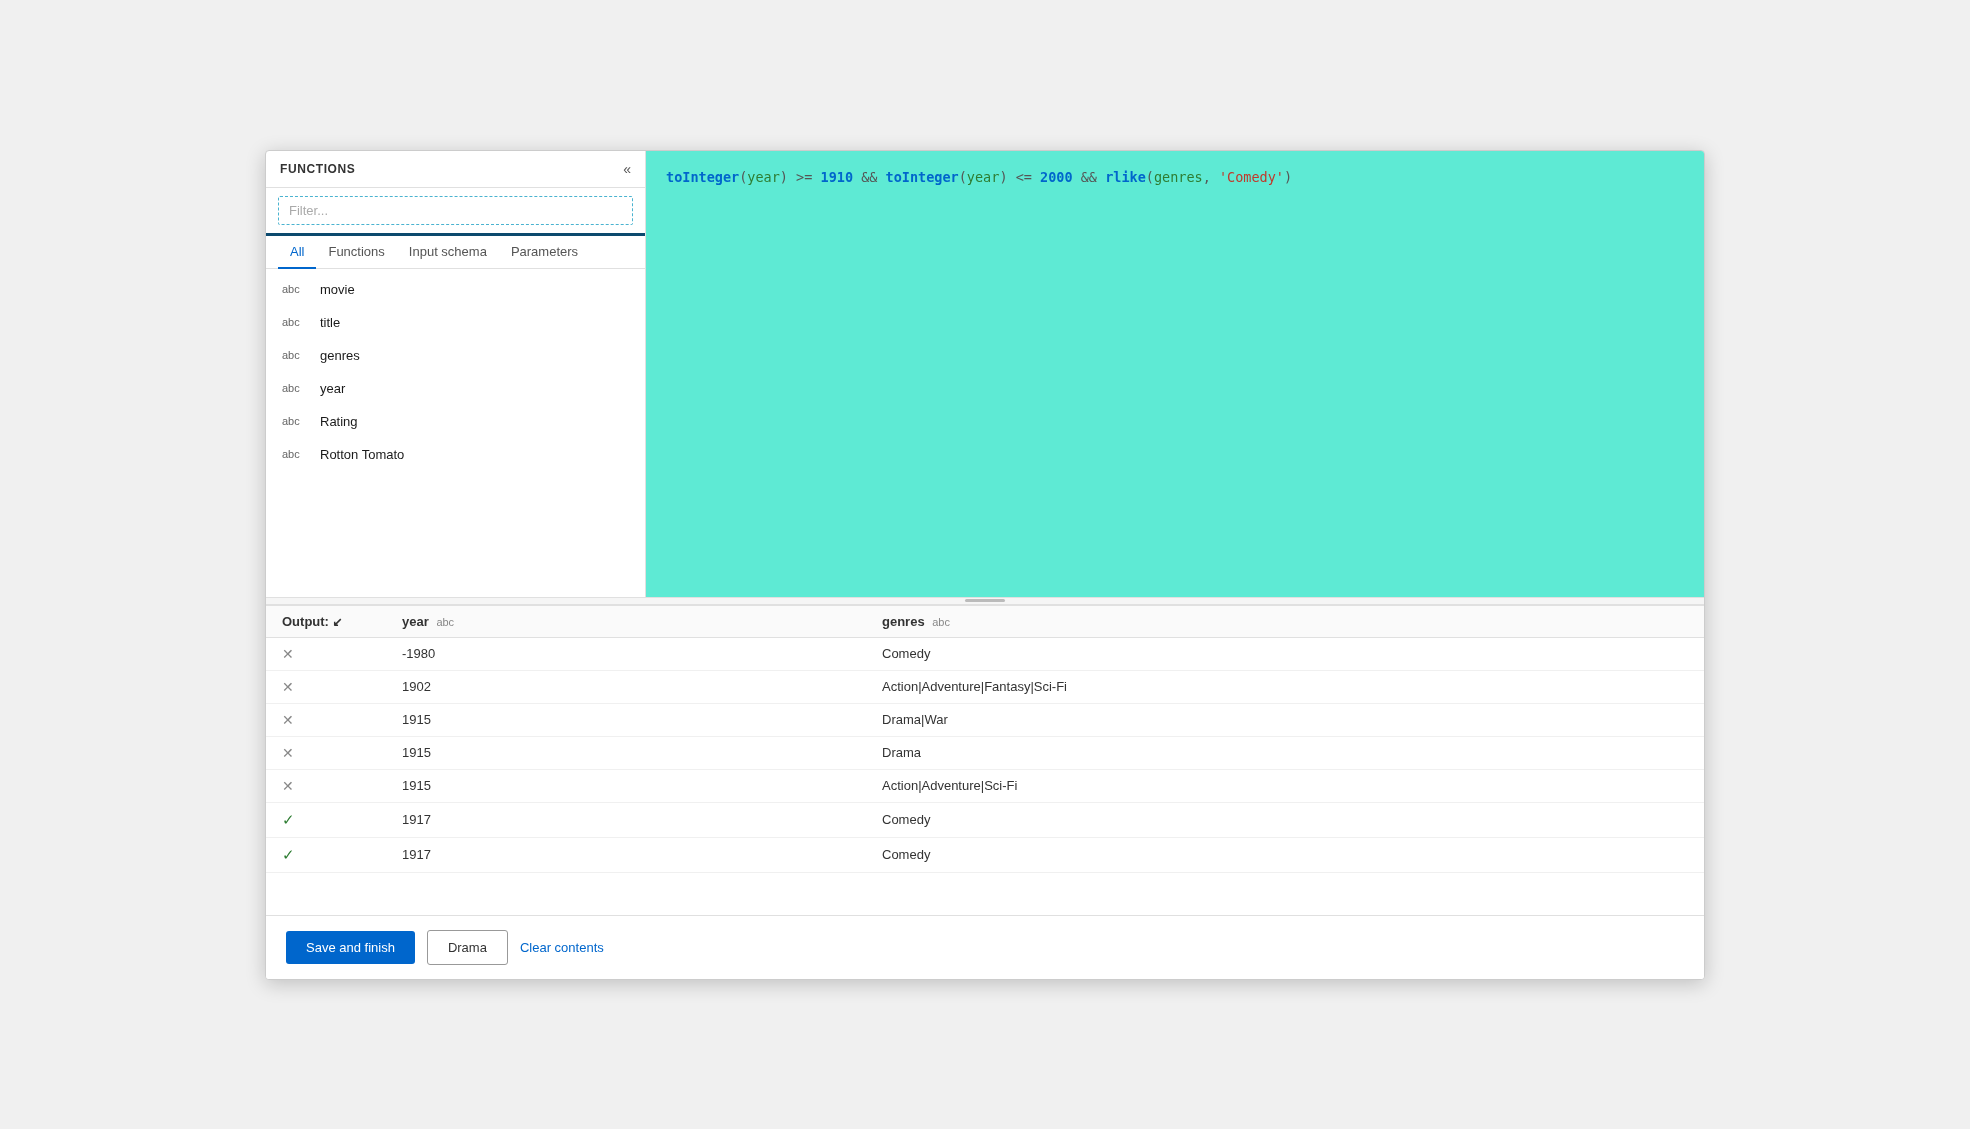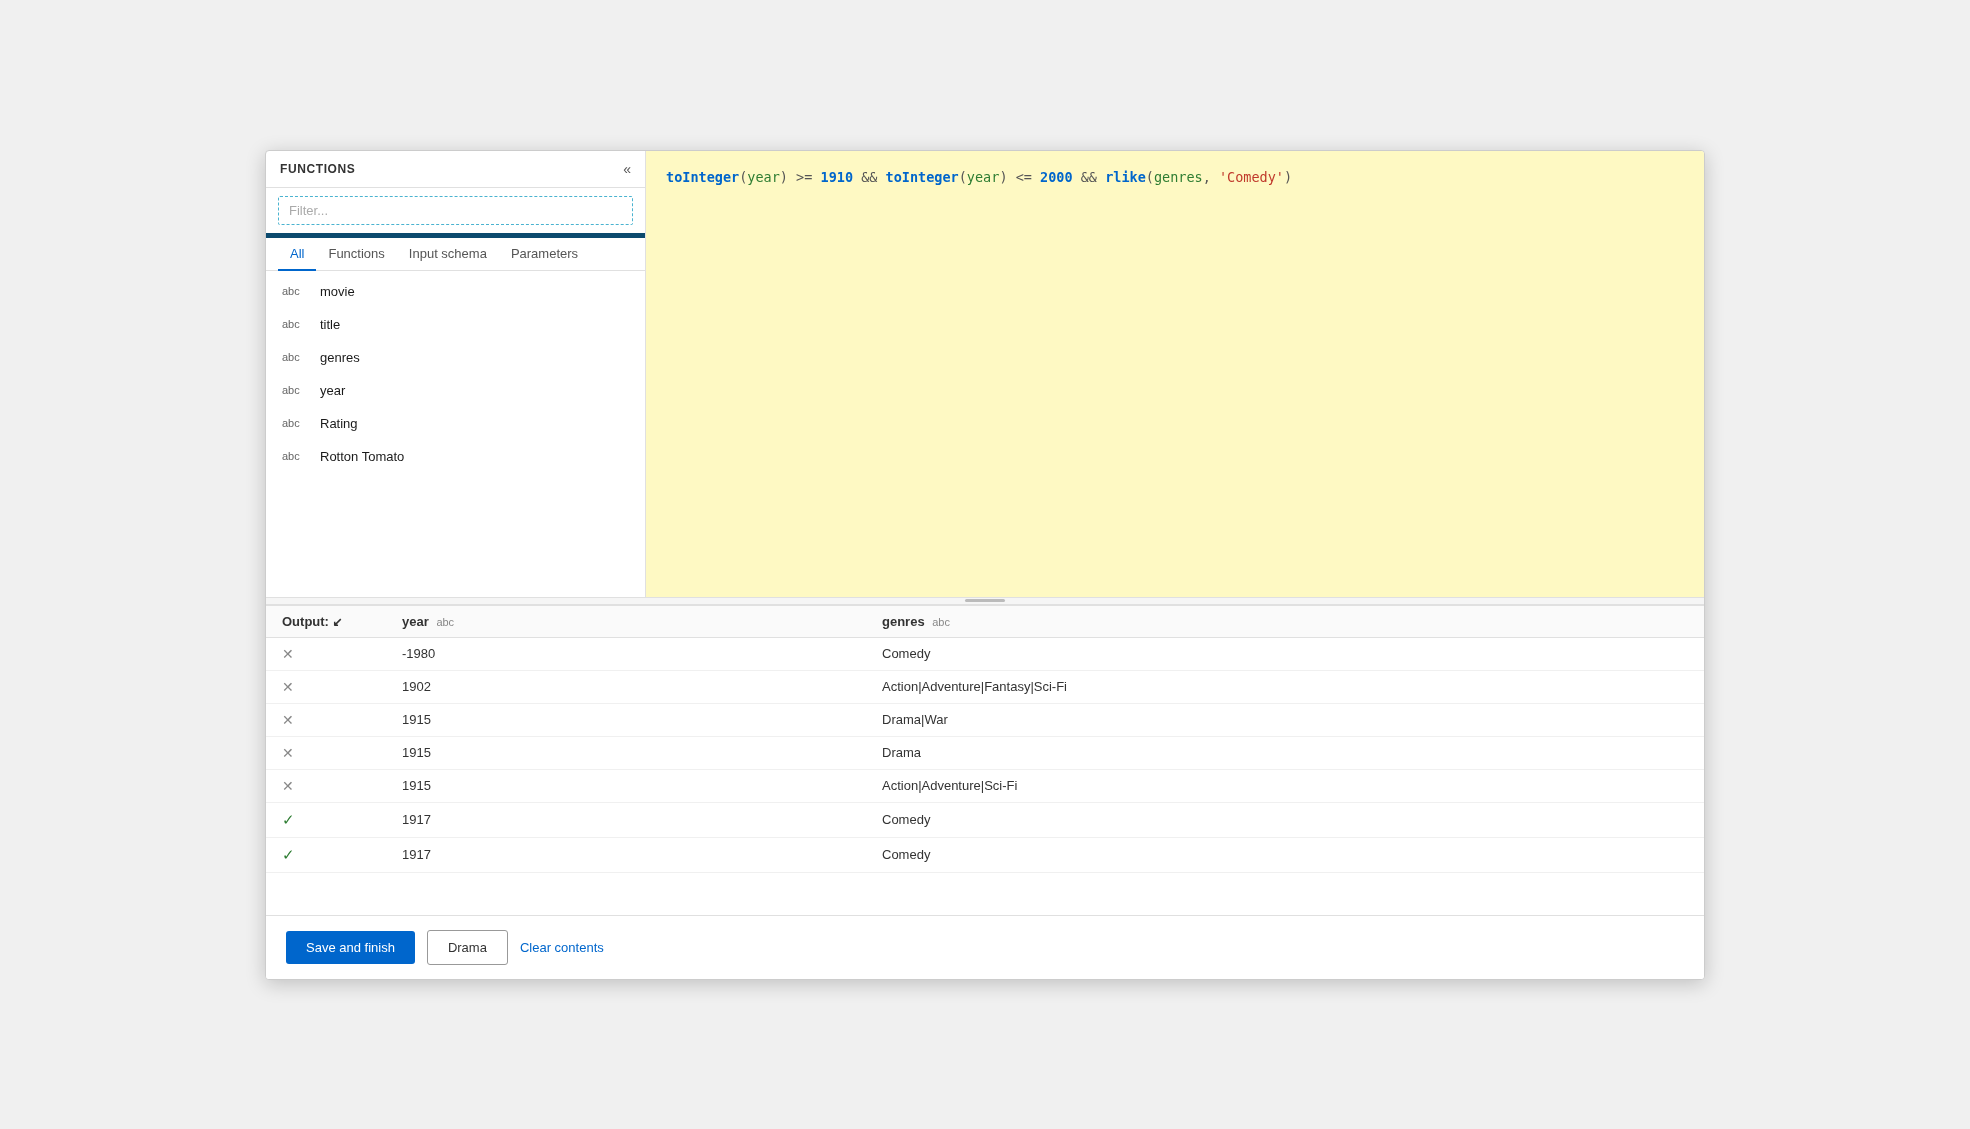--- a/index.html
+++ b/index.html
@@ -89,21 +89,21 @@
     }
     .collapse-btn {
       background: none;
       border: none;
       cursor: pointer;
       color: #555;
       font-size: 14px;
     }
     .filter-input-wrap {
       padding: 8px 12px;
-      border-bottom: 5px solid #0c4a6e;
+      border-bottom: 3px solid #0c4a6e;
     }
     .filter-input {
       width: 100%;
       border: 1px dashed #4ab3d0;
       border-radius: 2px;
       padding: 6px 10px;
       font-size: 13px;
       color: #888;
       outline: none;
       background: #fff;
@@ -161,21 +161,21 @@
       flex-direction: column;
       position: relative;
     }
     .expression-editor {
       flex: 1;
       padding: 16px 20px;
       font-family: 'Consolas', 'Monaco', monospace;
       font-size: 13.5px;
       line-height: 1.6;
       overflow: auto;
-      background: #fef9c3;
+      background: #5eead4;
       border: none;
       outline: none;
     }
     .expr-text { white-space: pre-wrap; word-break: break-all; }
     .kw-green { color: #2e7d32; }
     .kw-num { color: #0066cc; font-weight: bold; }
     .kw-func { color: #0066cc; font-weight: bold; }
     .kw-str { color: #c0392b; }
     .kw-op { color: #555; }
 

